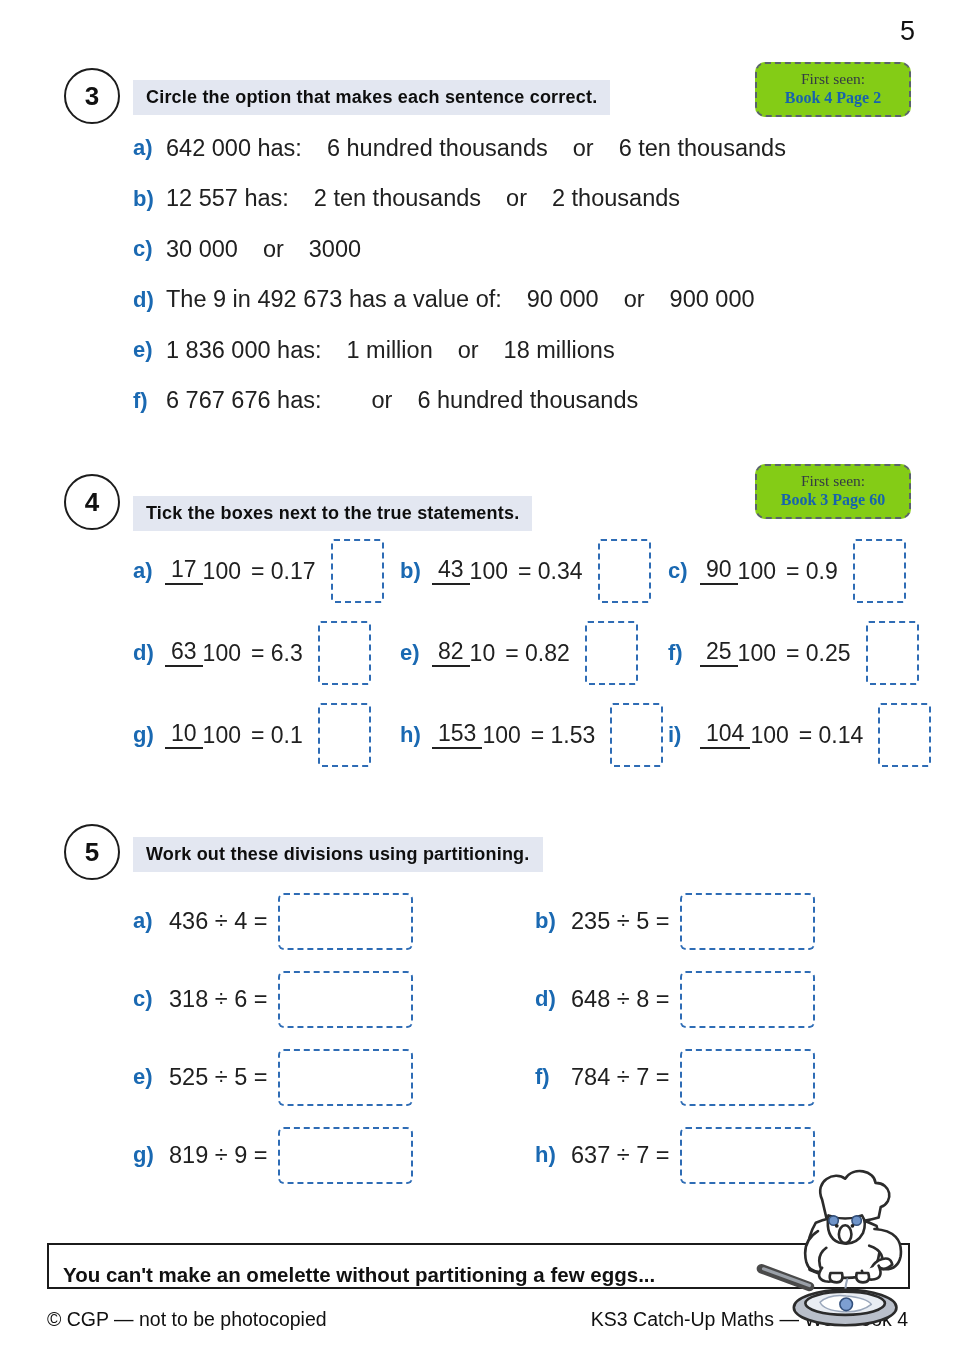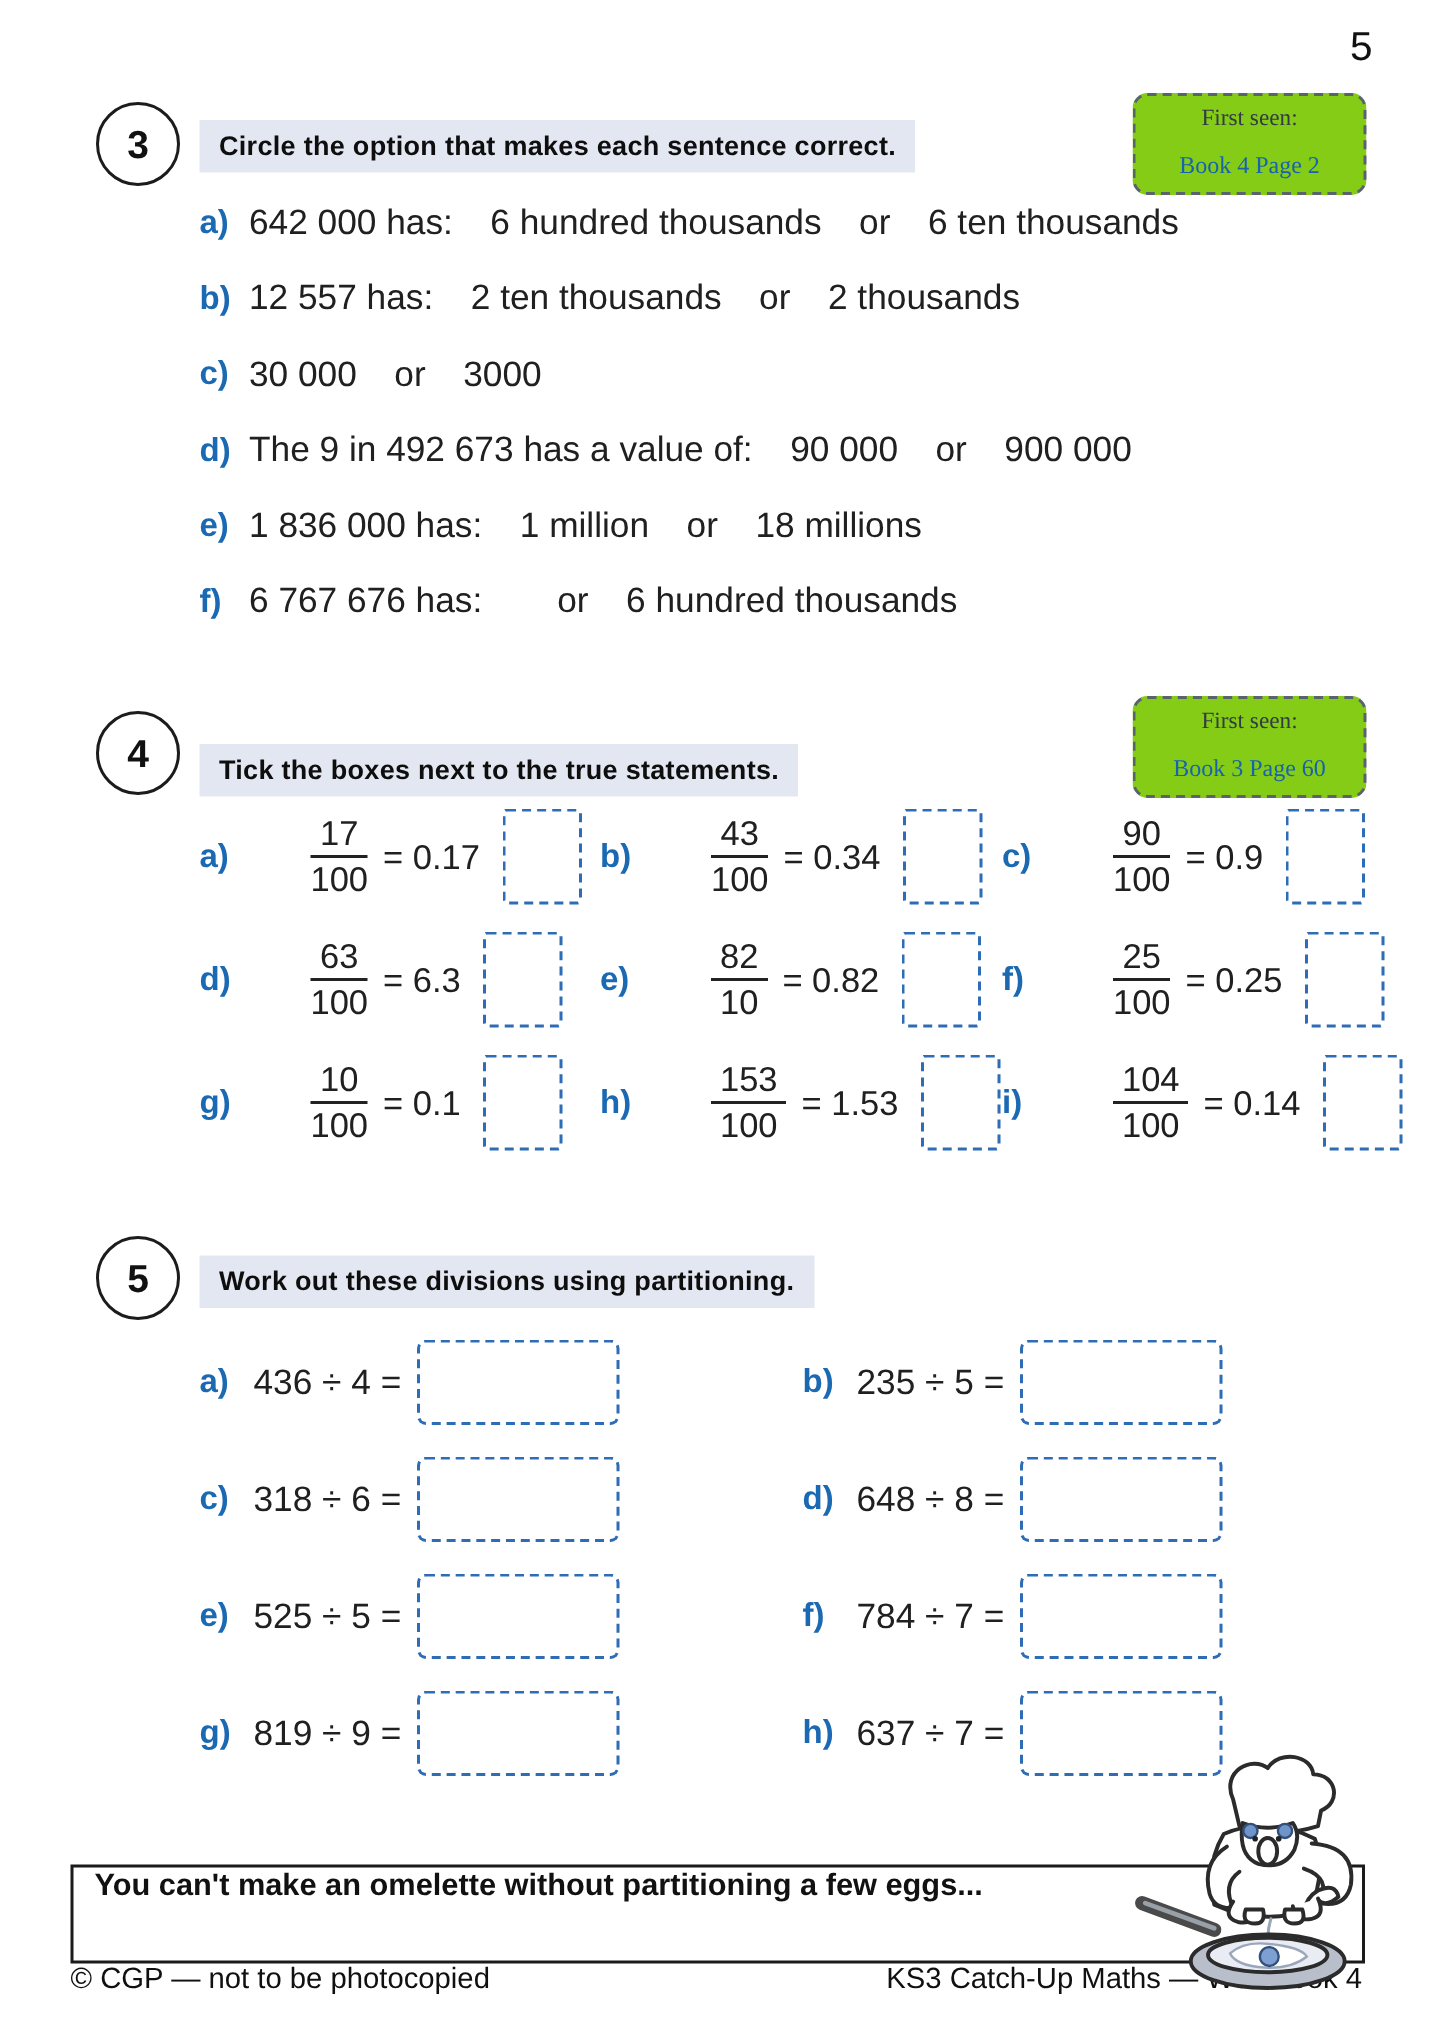--- a/index.html
+++ b/index.html
@@ -25,39 +25,39 @@
     position:absolute; left:133px; background:#e3e7f1; color:#0e0e0e;
     font-weight:bold; font-size:18px; padding:7px 13px; letter-spacing:0.2px;
     white-space:nowrap;
   }
   .badge {
     position:absolute; right:50px; width:156px; text-align:center;
     border:2px dashed #5a626c; border-radius:10px; padding:6px 6px 8px;
     background:#84cc16; font-family:"Liberation Serif", serif;
   }
   .badge-line1 { font-size:15.5px; color:#333b44; }
-  .badge-line2 { font-size:16px; font-weight:normal; color:#1763ae; margin-top:14px; }
+  .badge-line2 { font-size:16px; font-weight:bold; color:#1763ae; margin-top:1px; }
 
   .itm-label { color:#1a69b2; font-weight:bold; flex:0 0 auto; }
 
   
   .q3-items { position:absolute; top:55px; left:133px; right:20px; }
   .q3-row { height:50.5px; display:flex; align-items:center; font-size:23.5px; white-space:nowrap; }
   .q3-row .itm-label { width:33px; font-size:22px; }
   .q3-sentence { margin-right:25px; }
   .q3-or { margin:0 25px; }
 
   
   .q4-grid {
     position:absolute; top:62px; left:133px; right:20px;
     display:grid; grid-template-columns:267px 268px auto;
   }
   .q4-cell { height:82px; display:flex; align-items:center; font-size:23px; }
   .q4-cell .itm-label { width:32px; font-size:22px; }
-  .fraction { display:inline-flex; flex-direction:column; align-items:center; line-height:1.08; margin-right:10px;margin-left:42px; }
+  .fraction { display:inline-flex; flex-direction:row; line-height:1.08; margin-right:10px; }
   .fraction .num { border-bottom:2px solid #222; padding:0 6px 2px; }
   .fraction .den { padding-top:2px; }
   .q4-eq { white-space:nowrap; }
   .tickbox {
     width:53px; height:64px; border:2px dashed #2e6cb5; border-radius:3px;
     margin-left:15px; flex:0 0 auto; background:#fff;
   }
 
   
   .q5-grid {
@@ -66,22 +66,22 @@
   }
   .q5-cell { height:78px; display:flex; align-items:center; font-size:23.5px; white-space:nowrap; }
   .q5-cell .itm-label { width:36px; font-size:22px; }
   .ansbox {
     width:135px; height:57px; border:2px dashed #2e6cb5; border-radius:6px;
     margin-left:10px; flex:0 0 auto; background:#fff;
   }
 
   
   .joke-bar {
-    position:absolute; top:1243px; left:47px; right:51px; height:66px;
-    border:2px solid #1b1b1b; background:#fff; display:flex; align-items:flex-start;
+    position:absolute; top:1243px; left:47px; right:51px; height:46px;
+    border:2px solid #1b1b1b; background:#fff; display:flex; align-items:flex-end;
     padding-left:14px; font-weight:bold; font-size:20.5px; color:#111; z-index:1;
   }
   .chef { position:absolute; top:1168px; right:30px; width:178px; height:168px; z-index:3; }
   .footer {
     position:absolute; top:1308px; left:47px; right:53px;
     display:flex; justify-content:space-between;
     font-family:Liberation Sans, sans-serif; font-size:19.5px; color:#101010;
   }
 </style>
 </head>

